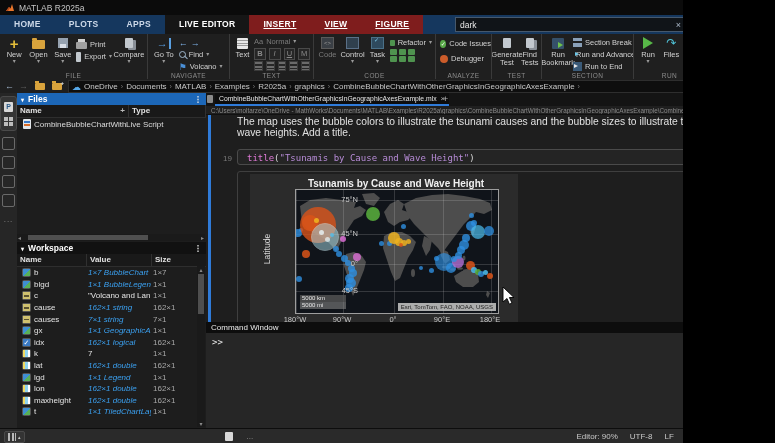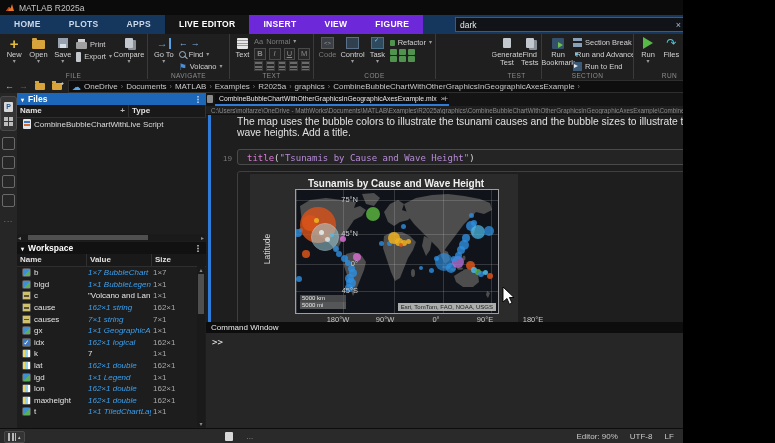--- a/index.html
+++ b/index.html
@@ -10,21 +10,21 @@
   #titlebar{left:0;top:0;width:775px;height:15px;background:#0b0b0b;display:flex;align-items:center;}
   #titlebar .wtitle{font-size:8.5px;color:#c4c4c4;margin-left:4px;}
   .winbtns{position:absolute;right:4px;top:0;height:15px;display:flex;gap:12px;align-items:center;color:#b8b8b8;font-size:9px;}
   .winbtns span{cursor:default;}
   #matlab-logo{width:10px;height:10px;margin-left:5px;}
   
   #tabstrip{left:0;top:15px;width:775px;height:19px;background:#15375e;}
   #tabs{display:flex;height:19px;}
   .rtab{padding:0 14px;line-height:19px;font-size:8.5px;font-weight:bold;color:#ccd8e8;letter-spacing:.3px;white-space:nowrap;}
   .rtab.active{background:#161616;color:#fff;}
-  .rtab.contextual{background:#6d28d9;color:#fff;}
+  .rtab.contextual{background:#7f1d1d;color:#fff;text-decoration:underline;}
   #searchbox{position:absolute;left:455px;top:2px;width:242px;height:13px;background:#101418;border:1px solid #46586c;display:flex;align-items:center;}
   #searchbox input{flex:1;background:transparent;border:none;outline:none;color:#e8e8e8;font-size:8.5px;padding:0 4px;font-family:"Liberation Sans",sans-serif;height:11px;}
   #searchbox .sx{color:#aab8c8;font-size:9px;padding:0 3px;}
   .mag{width:5px;height:5px;border:1.2px solid #9fb6cc;border-radius:50%;position:relative;margin:0 5px 0 2px;}
   .mag::after{content:"";position:absolute;width:4px;height:1.2px;background:#9fb6cc;transform:rotate(45deg);right:-3px;bottom:-1px;}
   #quickaccess{position:absolute;left:703px;top:2px;height:14px;display:flex;align-items:center;gap:6px;color:#bfcfe2;font-size:9px;}
   .floppy{width:8px;height:8px;background:#9fb4cc;position:relative;}
   .floppy::after{content:"";position:absolute;left:2px;bottom:0;width:4px;height:3px;background:#2a4a6a;}
   .qsep{width:1px;height:10px;background:#3f5a78;}
   .helpq{width:9px;height:9px;border-radius:50%;background:#2e6ea8;color:#fff;font-size:7px;text-align:center;line-height:9px;font-weight:bold;}
@@ -145,21 +145,21 @@
   .tok-str{color:#b88cd8;}
   .tok-par{color:#d8d8d8;}
   #outputblock{position:absolute;left:31px;top:56px;width:462px;height:168px;border:1px solid #3f3f3f;border-radius:3px;box-sizing:border-box;}
   #figpanel{position:absolute;left:12px;top:2px;width:268px;height:162px;background:#2b2b2b;}
   #figtitle{position:absolute;left:146px;top:4px;transform:translateX(-50%);font-size:10px;font-weight:bold;color:#f0f0f0;white-space:nowrap;}
   #mapbox{position:absolute;left:45px;top:15px;width:202px;height:123px;background:#10141a;border:1px solid #9e9e9e;overflow:hidden;}
   .gline-v{position:absolute;top:0;width:1px;height:123px;background:rgba(220,220,220,.18);}
   .gline-h{position:absolute;left:0;height:1px;width:202px;background:rgba(220,220,220,.18);}
   .bubble{position:absolute;border-radius:50%;}
   .ytick{position:absolute;right:160px;transform:translateY(-50%);font-size:7.5px;color:#c8c8c8;white-space:nowrap;}
-  .xtick{position:absolute;top:141px;transform:translateX(-50%);font-size:7.5px;color:#c8c8c8;white-space:nowrap;margin-left:43px;}
+  .xtick{position:absolute;top:141px;transform:translateX(-50%);font-size:7.5px;color:#c8c8c8;white-space:nowrap;}
   #ylab{position:absolute;left:2px;top:70px;transform:rotate(-90deg);transform-origin:center;font-size:8.5px;color:#d8d8d8;}
   #xlab{position:absolute;left:146px;top:151px;transform:translateX(-50%);font-size:8.5px;color:#d8d8d8;}
   #scalebar{position:absolute;left:4px;bottom:4px;width:46px;font-size:6px;color:#e8e8e8;}
   #scalebar div{padding:0 2px;line-height:7px;}
   #sb-km{background:rgba(90,90,90,.75);}
   #sb-mi{background:rgba(140,140,140,.55);}
   #attribution{position:absolute;right:2px;bottom:2px;background:rgba(200,200,200,.85);color:#1c1c1c;font-size:6px;line-height:8px;padding:0 3px;}
   #escroll{position:absolute;left:531px;top:22px;width:8px;height:199px;background:#1a1a1a;}
   #escroll .thumb{position:absolute;left:1px;top:8px;width:6px;height:44px;background:#4a4a4a;}
   .outic{position:absolute;left:541px;width:9px;height:9px;background:#1d3a52;border:1px solid #3f6a94;box-sizing:border-box;}
@@ -372,20 +372,33 @@
           <div class="grow">
               <span class="gsq"></span>
               <span class="gsq"></span>
               <span class="gsq"></span>
             </div>
         </div>
       </div>
       <div class="rsec-label">CODE</div>
     </div>
 
+    <div class="rsec" style="left:436px;width:56px;">
+      <div class="vstack" style="padding:4px 0 0 4px;gap:4px;">
+        <div class="rowbtn">
+            <span class="ic-ok">✓</span>
+            <span>Code Issues</span>
+          </div>
+        <div class="rowbtn">
+            <span class="ic-dbg"></span>
+            <span>Debugger</span>
+          </div>
+      </div>
+      <div class="rsec-label">ANALYZE</div>
+    </div>
 
     <div class="rsec" style="left:492px;width:50px;">
       <div class="rrow">
         <div class="bigbtn" style="width:24px">
             <span class="bico">
               <span class="ic-doc"></span>
             </span>
             <span>Generate Test</span>
           </div>
         <div class="bigbtn" style="width:20px">

